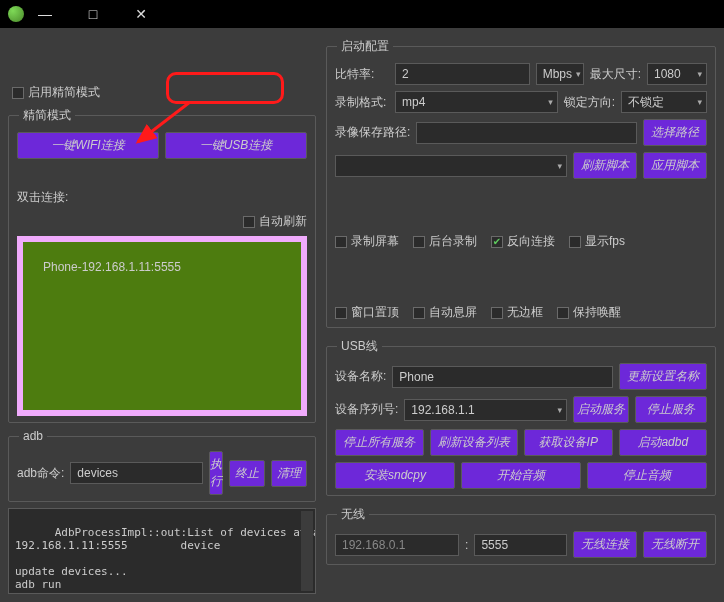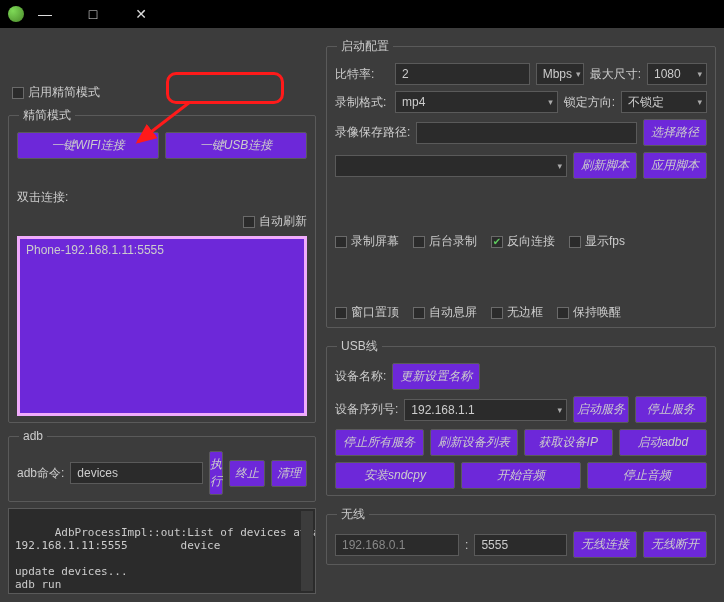--- a/index.html
+++ b/index.html
@@ -84,24 +84,24 @@
 }
 .checkbox .box {
   width: 12px; height: 12px;
   border: 1px solid #6a6a6a;
   background: #2b2b2b;
   display: inline-flex; align-items: center; justify-content: center;
   font-size: 10px; color: #5ecb5e;
 }
 .label { color: #cccccc; font-size: 12px; white-space: nowrap; }
 .listbox {
-  background: #6d28d9;
-  border: 3px solid #f0abfc;
+  background: #4d7c0f;
+  border: 6px solid #f0abfc;
   height: 180px;
-  padding: 2px;
+  padding: 16px;
 }
 .listbox .item { color: #cccccc; padding: 2px 4px; font-size: 12px; }
 .console {
   background: #2b2b2b;
   border: 1px solid #5a5a5a;
   height: 178px;
   padding: 4px 6px;
   font-family: "Consolas", monospace;
   font-size: 11px;
   color: #cccccc;
@@ -277,20 +277,21 @@
             <span class="box"></span>
             <span>保持唤醒</span>
           </span>
       </div>
     </fieldset>
 
     <fieldset class="group">
       <legend>USB线</legend>
       <div class="row">
         <span class="label">设备名称:</span>
+        <div class="input" style="flex:1;">Phone</div>
         <div class="btn" style="width:88px;">更新设置名称</div>
       </div>
       <div class="row">
         <span class="label">设备序列号:</span>
         <div class="select" style="flex:1;">
             <span>192.168.1.1</span>
             <span class="arrow">▾</span>
           </div>
         <div class="btn" style="width:56px;">启动服务</div>
         <div class="btn" style="width:72px;">停止服务</div>

